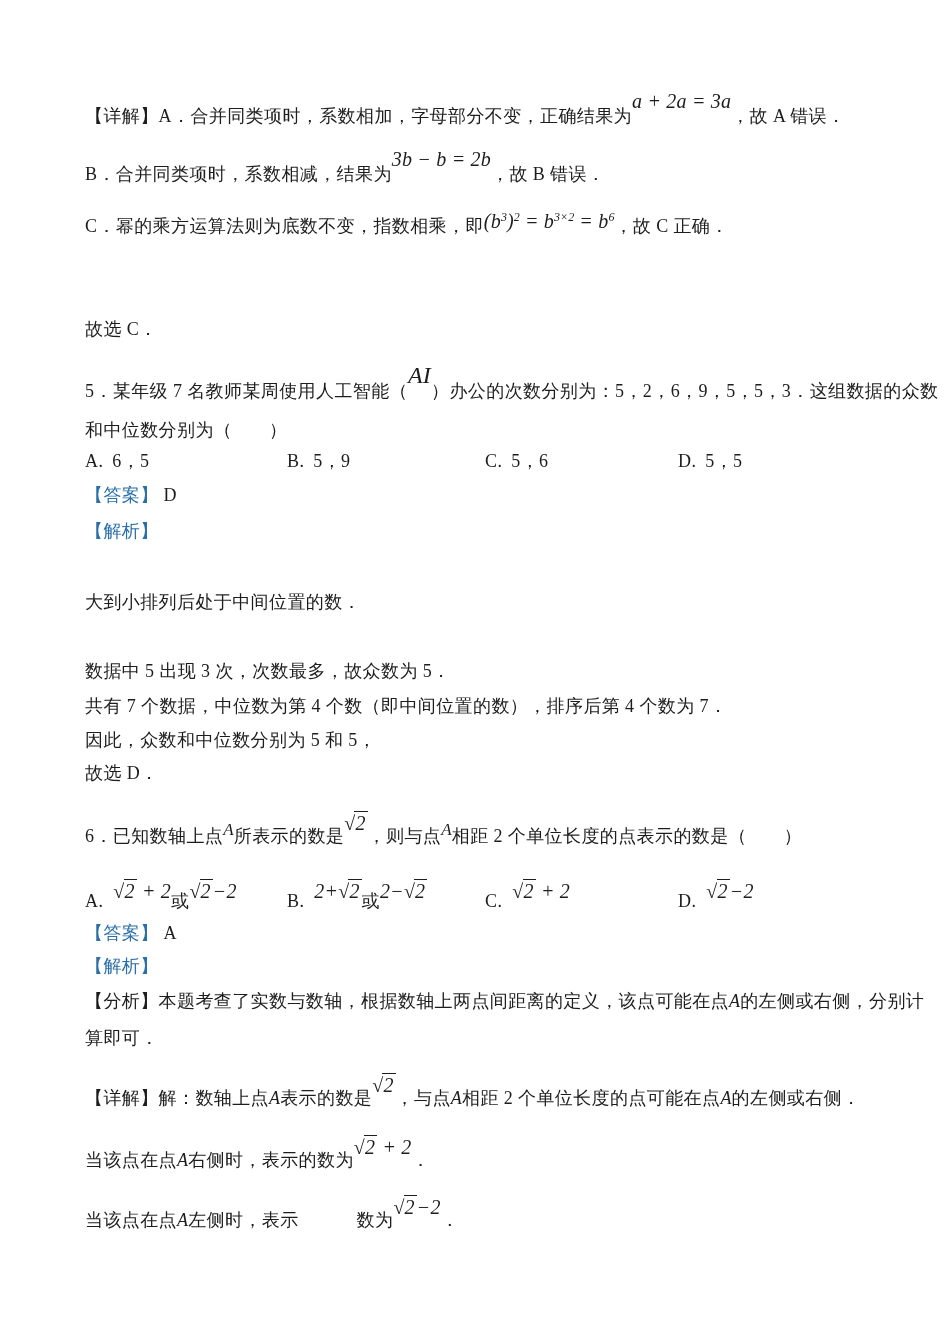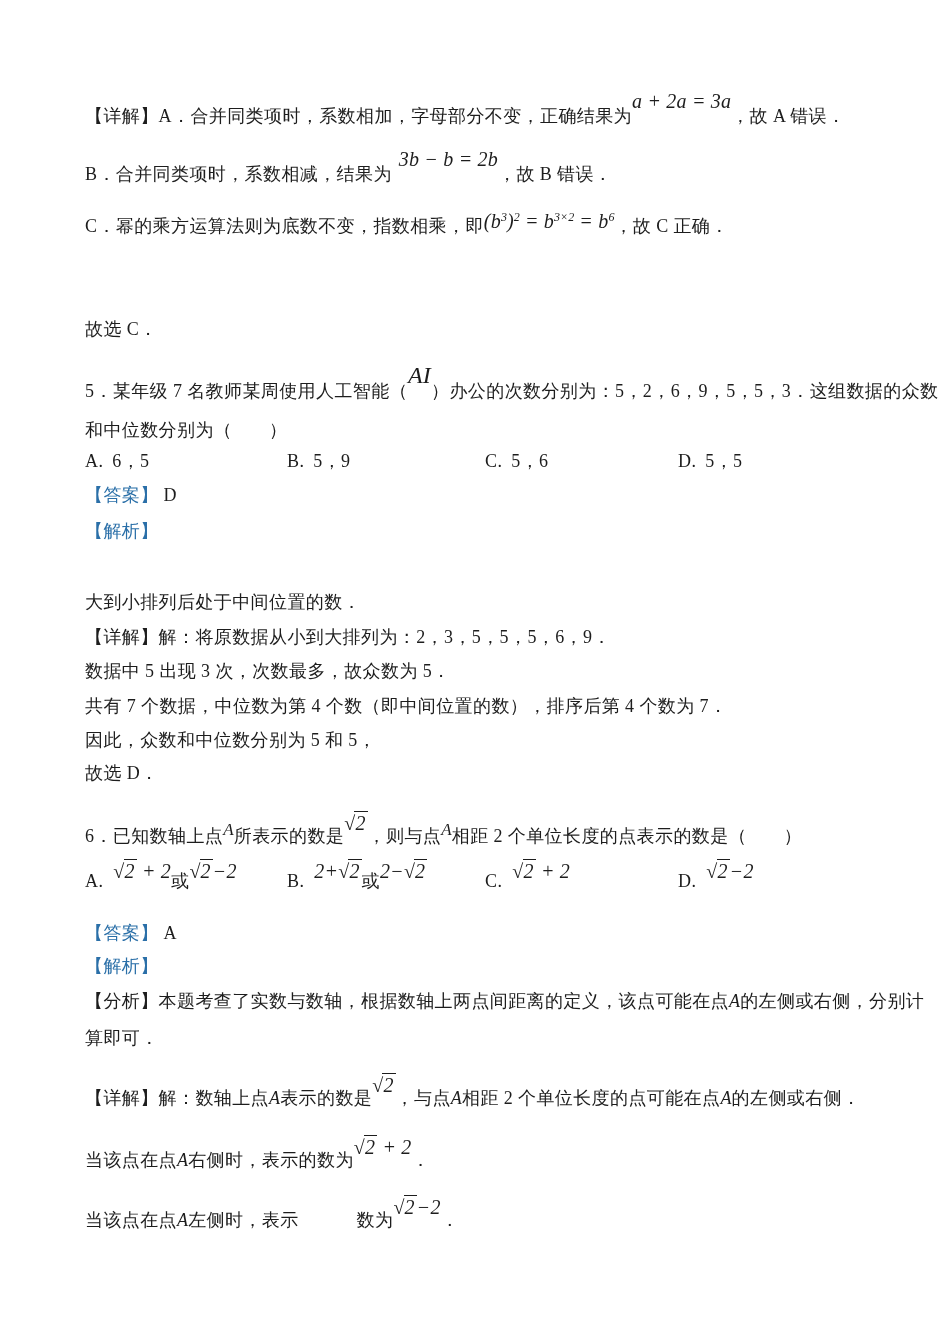--- a/index.html
+++ b/index.html
@@ -45,50 +45,49 @@
   .radbar{border-top:1.6px solid currentColor;padding:0 2px 0 1px;}
   .txt{letter-spacing:0.4px;}
   .spacer{display:inline-block;}
 </style>
 </head>
 <body>
 
 <div class="page">
 
   <div class="line" style="top:88px"><span class="txt">【详解】A．合并同类项时，系数相加，字母部分不变，正确结果为</span><span class="fm" style="vertical-align: 14px;">a + 2a = 3a</span><span class="txt">，故 A 错误．</span></div>
-  <div class="line" style="top:146px"><span class="txt">B．合并同类项时，系数相减，结果为</span><span class="fm" style="vertical-align: 14px; margin-left: 7px;">3b − b = 2b</span><span class="txt">，故 B 错误．</span></div>
+  <div class="line" style="top:146px"><span class="txt">B．合并同类项时，系数相减，结果为</span><span class="fm" style="vertical-align: 14px;">3b − b = 2b</span><span class="txt">，故 B 错误．</span></div>
   <div class="line" style="top:204px"><span class="txt">C．幂的乘方运算法则为底数不变，指数相乘，即</span><span class="fm" style="vertical-align: 4px;">(b<sup>3</sup>)<sup>2</sup> = b<sup>3×2</sup> = b<sup>6</sup></span><span class="txt">，故 C 正确．</span></div>
   <div class="line" style="top:316px">故选 C．</div>
 
   <div class="line" style="top:362px"><span class="txt">5．某年级 7 名教师某周使用人工智能（</span><span class="fm" style="vertical-align: 14px; font-size: 24px;">AI</span><span class="txt">）办公的次数分别为：5，2，6，9，5，5，3．这组数据的众数</span></div>
   <div class="line" style="top:417px">和中位数分别为（　　）</div>
 
   <div class="optrow" style="top:449px">
     <span class="opt" style="left:85px"><span class="optlabel">A.</span><span class="opttext">6，5</span></span>
     <span class="opt" style="left:287px"><span class="optlabel">B.</span><span class="opttext">5，9</span></span>
     <span class="opt" style="left:485px"><span class="optlabel">C.</span><span class="opttext">5，6</span></span>
     <span class="opt" style="left:678px"><span class="optlabel">D.</span><span class="opttext">5，5</span></span>
   </div>
 
   <div class="line" style="top:482px">
     <span class="blue">【答案】</span><span class="ansval">D</span>
   </div>
   <div class="line" style="top:518px">
     <span class="blue">【解析】</span>
   </div>
   <div class="line" style="top:589px">大到小排列后处于中间位置的数．</div>
-  <div class="line" style="top:624px">【详解】解：将原数据从小到大排列为：2，3，5，5，5，6，9．</div>
   <div class="line" style="top:658px">数据中 5 出现 3 次，次数最多，故众数为 5．</div>
   <div class="line" style="top:693px">共有 7 个数据，中位数为第 4 个数（即中间位置的数），排序后第 4 个数为 7．</div>
   <div class="line" style="top:727px">因此，众数和中位数分别为 5 和 5，</div>
   <div class="line" style="top:760px">故选 D．</div>
 
   <div class="line" style="top:810px"><span class="txt">6．已知数轴上点</span><span class="fm" style="vertical-align: 7px; font-size: 17px;">A</span><span class="txt">所表示的数是</span><span class="fm" style="vertical-align: 12px;"><span class="rad">√</span><span class="radbar">2</span></span><span class="txt">，则与点</span><span class="fm" style="vertical-align: 7px; font-size: 17px;">A</span><span class="txt">相距 2 个单位长度的点表示的数是（　　）</span></div>
 
-  <div class="optrow" style="top:860px">
+  <div class="optrow" style="top:880px">
     <span class="opt" style="left:85px"><span class="optlabel">A.</span><span class="optsegs"><span class="fm" style="vertical-align: 9px;"><span class="rad">√</span><span class="radbar">2</span> + 2</span><span class="txt">或</span><span class="fm" style="vertical-align: 9px;"><span class="rad">√</span><span class="radbar">2</span>−2</span></span></span>
     <span class="opt" style="left:287px"><span class="optlabel">B.</span><span class="optsegs"><span class="fm" style="vertical-align: 9px;">2+<span class="rad">√</span><span class="radbar">2</span></span><span class="txt">或</span><span class="fm" style="vertical-align: 9px;">2−<span class="rad">√</span><span class="radbar">2</span></span></span></span>
     <span class="opt" style="left:485px"><span class="optlabel">C.</span><span class="optsegs"><span class="fm" style="vertical-align: 9px;"><span class="rad">√</span><span class="radbar">2</span> + 2</span></span></span>
     <span class="opt" style="left:678px"><span class="optlabel">D.</span><span class="optsegs"><span class="fm" style="vertical-align: 9px;"><span class="rad">√</span><span class="radbar">2</span>−2</span></span></span>
   </div>
 
   <div class="line" style="top:920px">
     <span class="blue">【答案】</span><span class="ansval">A</span>
   </div>
   <div class="line" style="top:953px">

